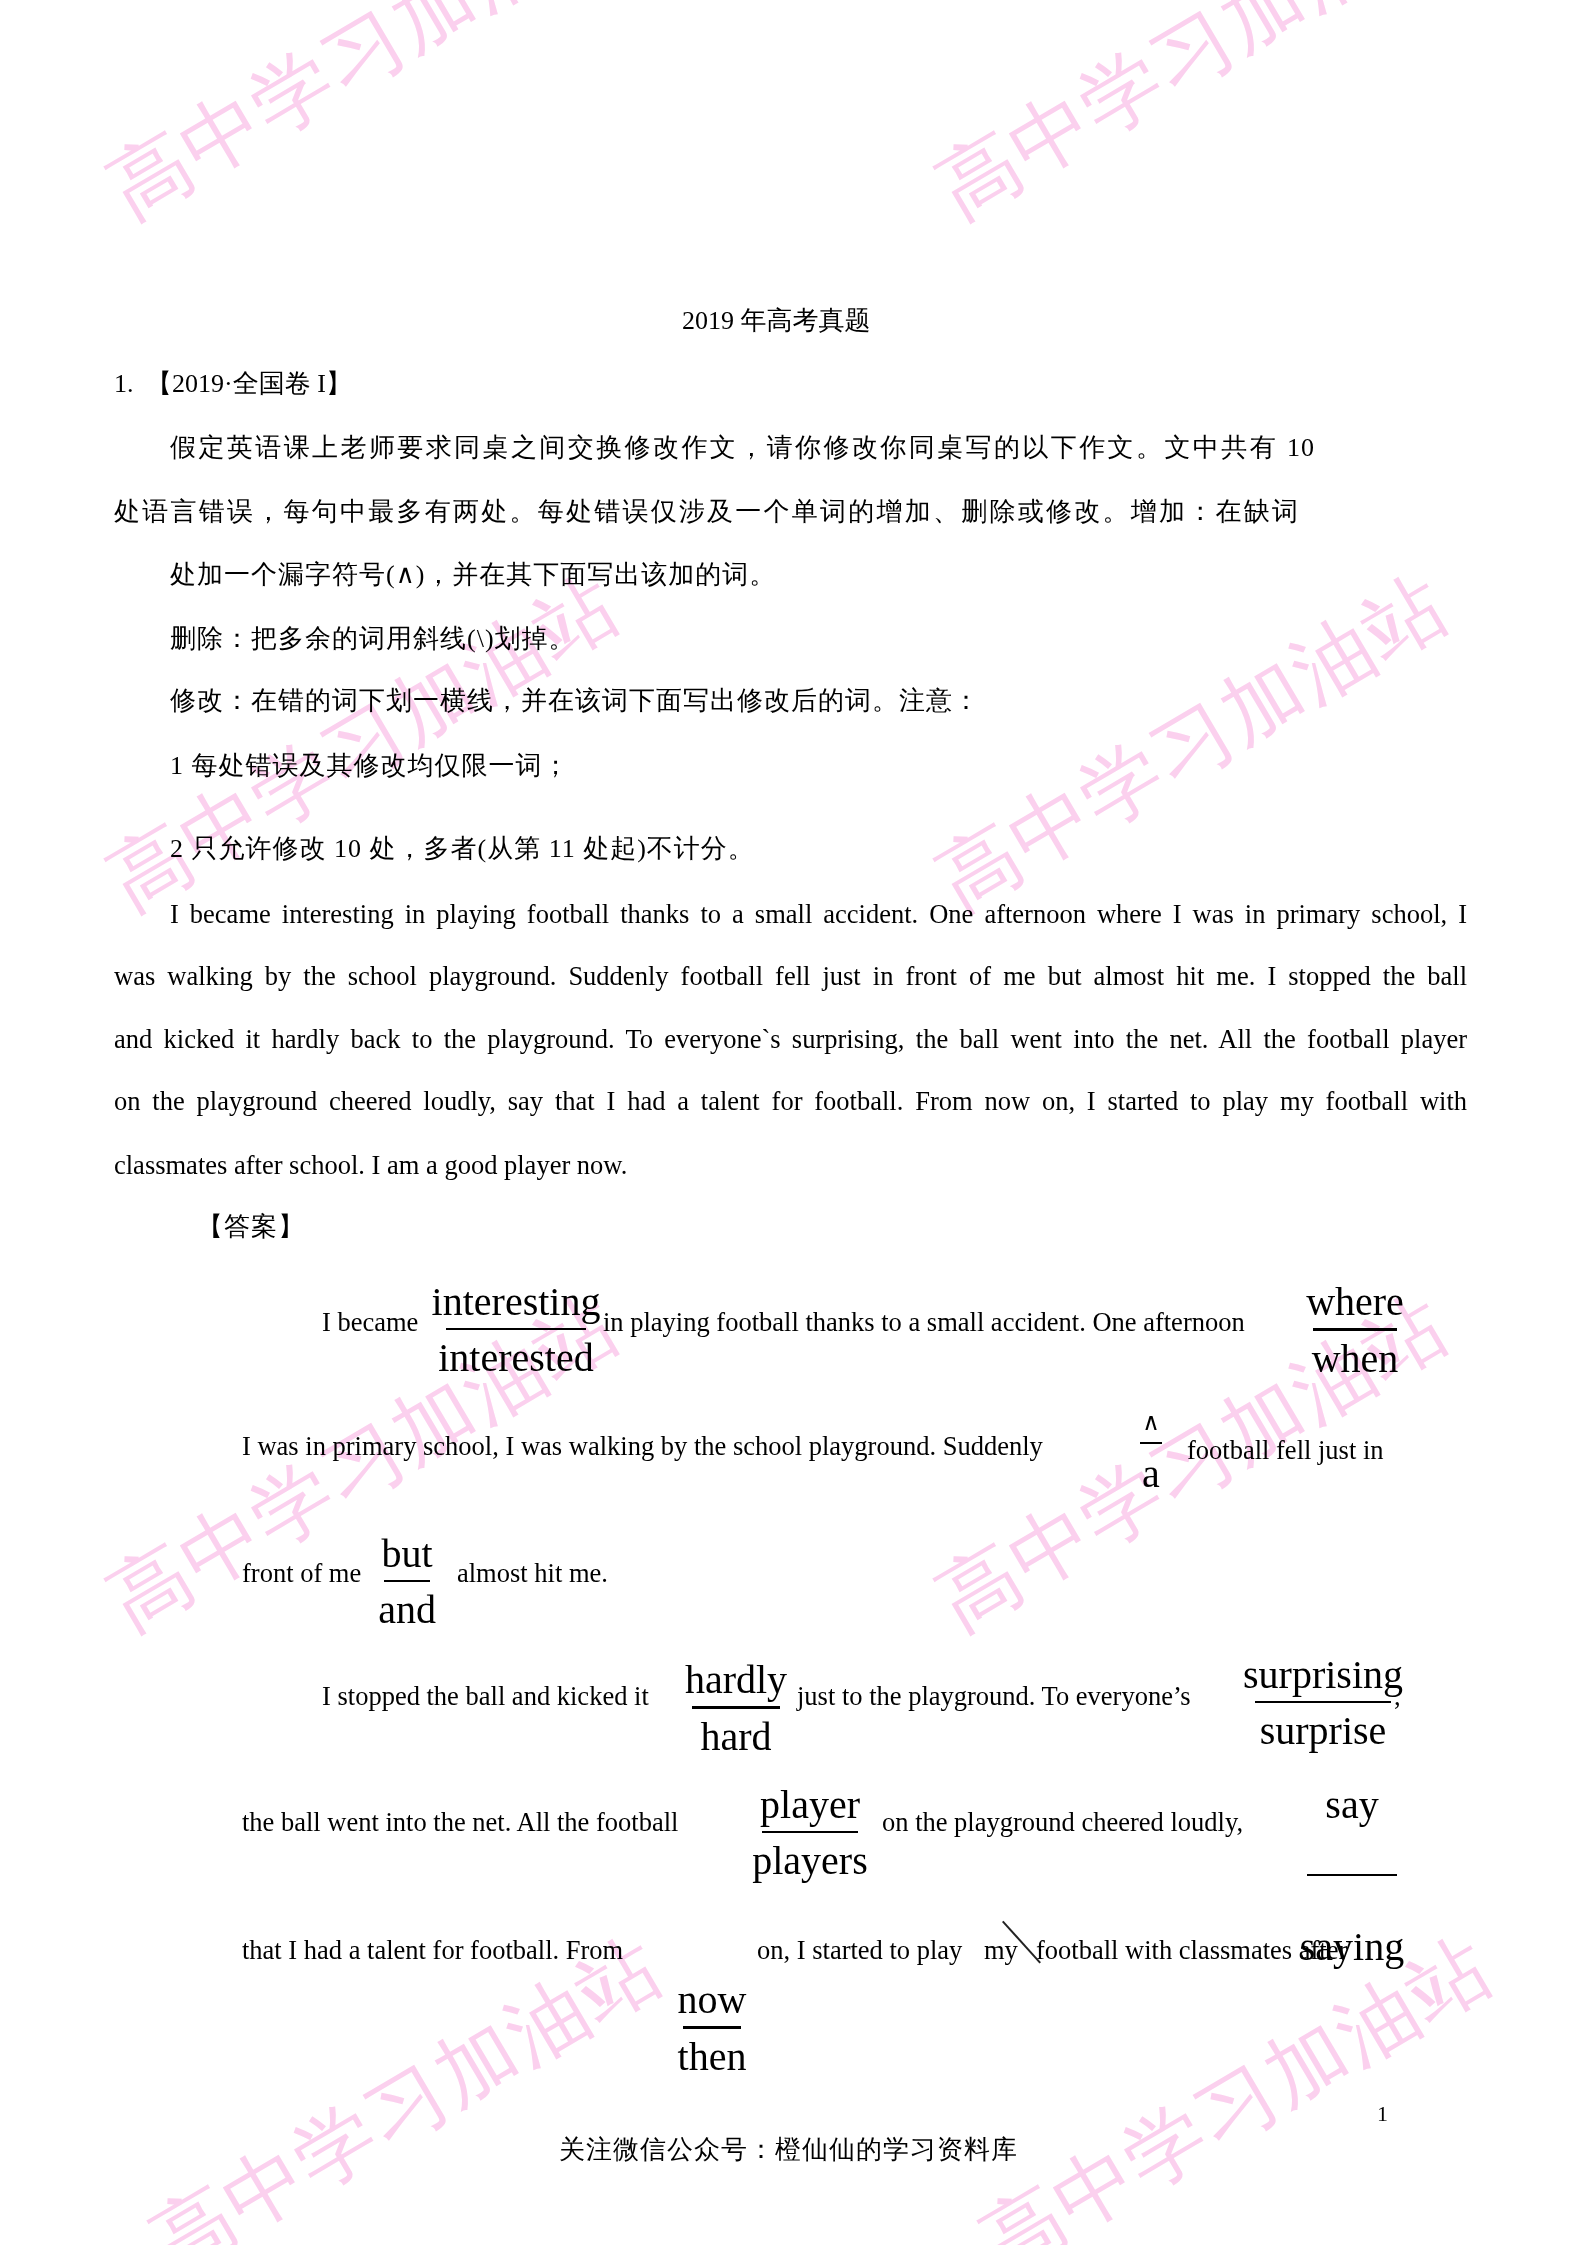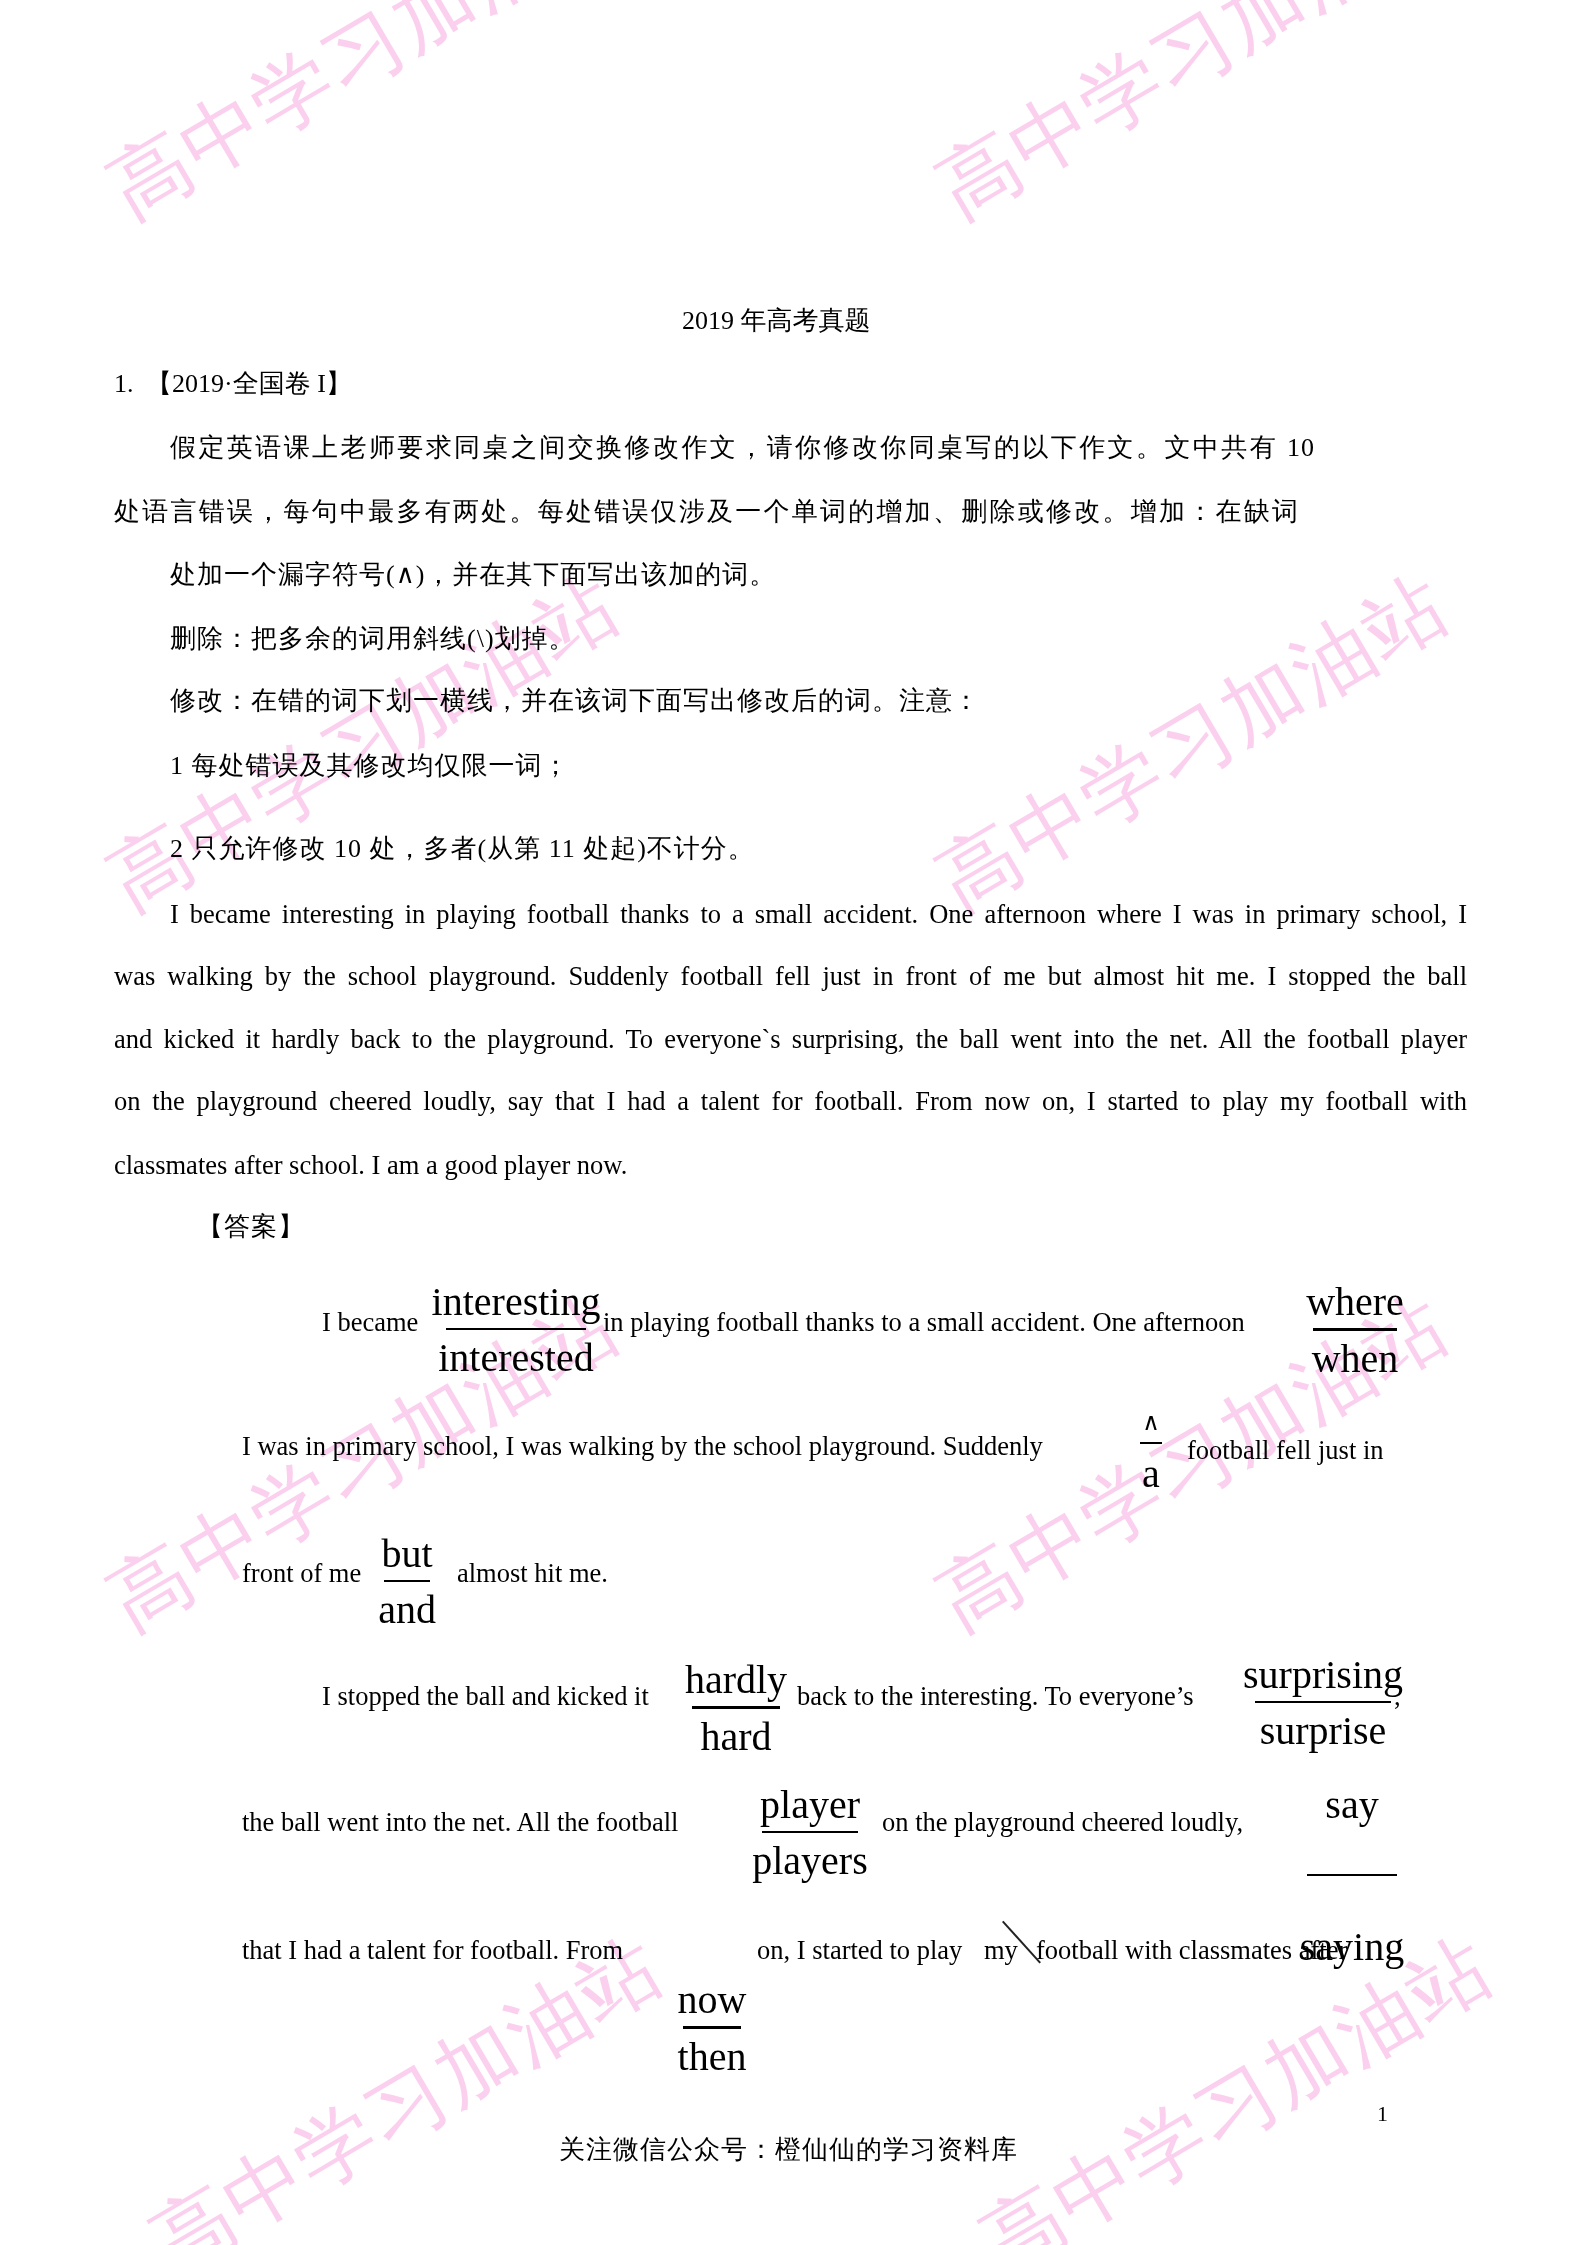--- a/index.html
+++ b/index.html
@@ -98,21 +98,21 @@
     <div class="den">and</div>
   </div>
   <div class="t en" style="left:457px; top:1560px;">almost hit me.</div>
 
   <div class="t en" style="left:322px; top:1683px;">I stopped the ball and kicked it</div>
   <div class="frac" style="left:692px; top:1660px; width:88px;">
     <div class="num">hardly</div>
     <div class="bar thick" style="width:88px;"></div>
     <div class="den">hard</div>
   </div>
-  <div class="t en" style="left:797px; top:1683px;">back to the interesting. To everyone’s</div>
+  <div class="t en" style="left:797px; top:1683px;">just to the playground. To everyone’s</div>
   <div class="frac" style="left:1255px; top:1655px; width:136px;">
     <div class="num">surprising</div>
     <div class="bar" style="width:136px;"></div>
     <div class="den">surprise</div>
   </div>
   <div class="t en" style="left:1394px; top:1683px;">,</div>
 
   <div class="t en" style="left:242px; top:1809px;">the ball went into the net. All the football</div>
   <div class="frac" style="left:760px; top:1785px; width:100px;">
     <div class="num">player</div>

